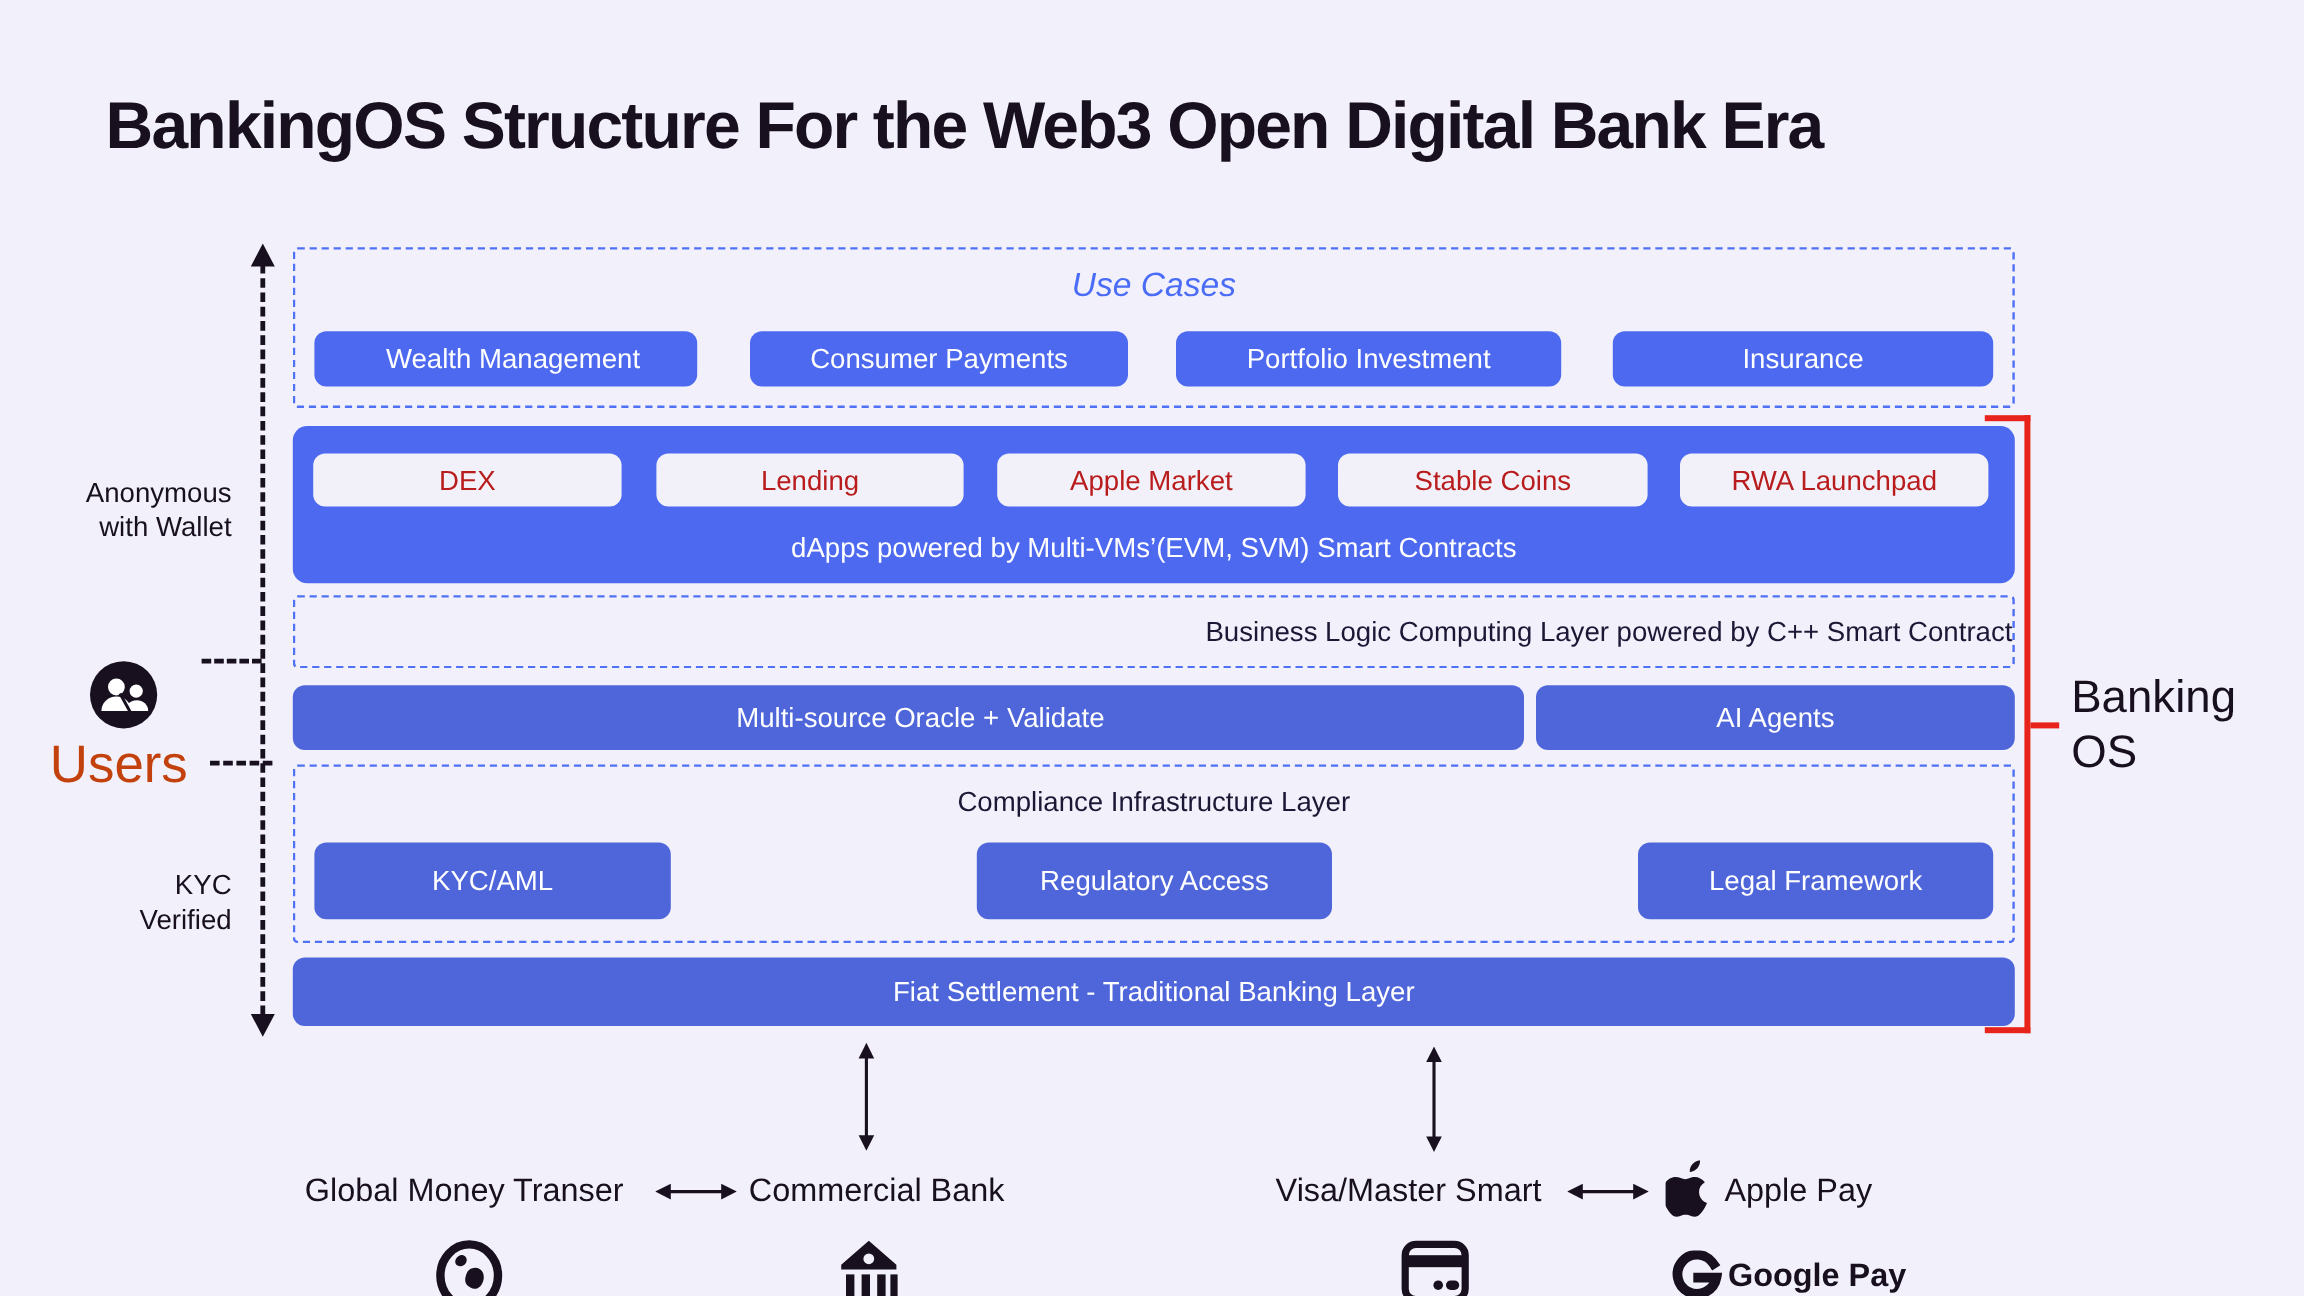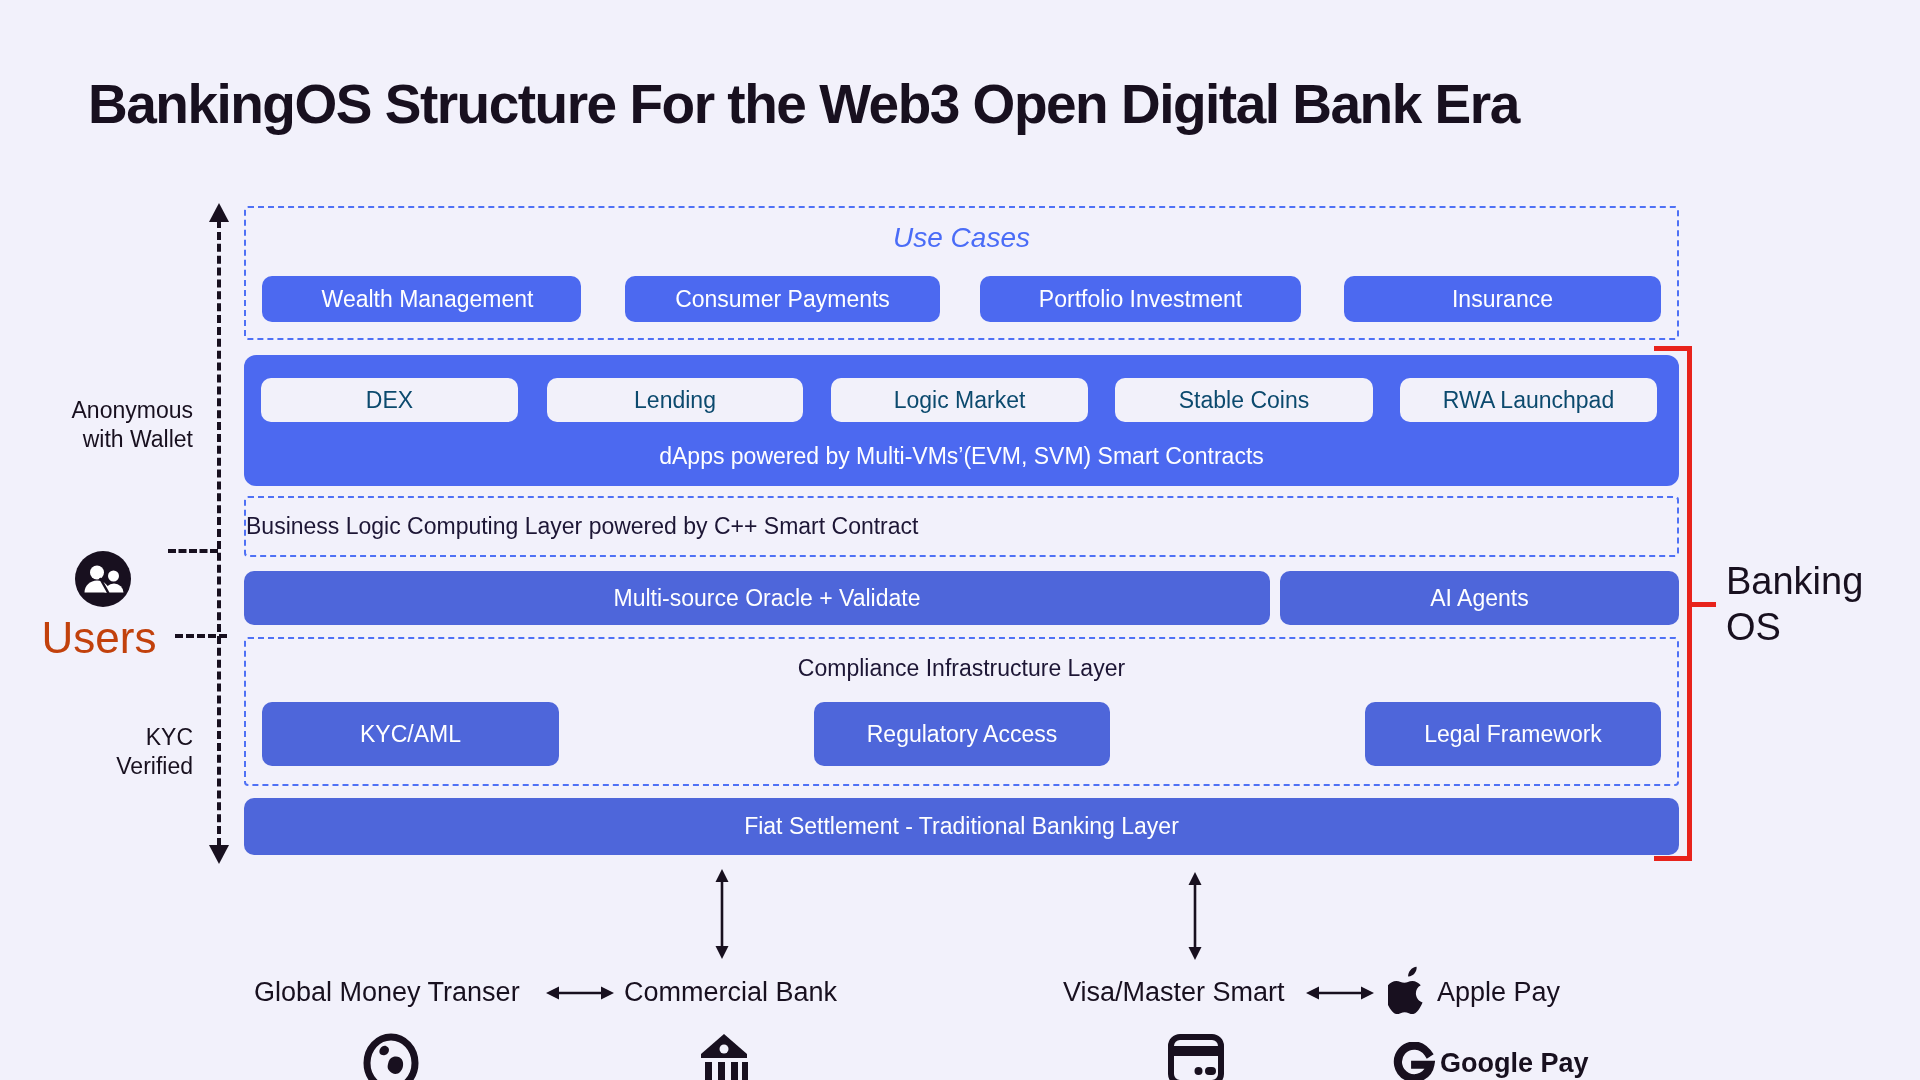--- a/index.html
+++ b/index.html
@@ -6,21 +6,21 @@
   #stage{position:relative;width:1920px;height:1080px;background:#f2f1fb;overflow:hidden;
          font-family:"Liberation Sans", sans-serif;color:#18101f;}
   .abs{position:absolute;}
   .title{font-size:55px;font-weight:700;letter-spacing:-1.5px;color:#18101f;white-space:nowrap;}
   .dashed-box{border:2px dashed #4f71f5;border-radius:4px;box-sizing:border-box;}
   .layer-head{color:#4a6cf7;font-size:28px;text-align:center;}
   .layer-label{color:#1d1635;font-size:23px;text-align:center;}
   .pill{background:#4c69f0;border-radius:10px;color:#ffffff;font-size:23px;
         display:flex;align-items:center;justify-content:center;box-sizing:border-box;}
   .pill.deep{background:#4e66da;}
-  .pill.light{background:#f2f1fa;color:#0c4a6e;}
+  .pill.light{background:#f2f1fa;color:#b91c1c;}
   .solid-layer{background:#4c69f0;border-radius:12px;}
   .caption{color:#ffffff;font-size:23px;text-align:center;}
   .side-label{font-size:23px;line-height:29px;text-align:right;color:#18101f;}
   .big-label{font-size:44px;color:#c2410c;}
   .bracket{background:#e8231c;}
   .bos{font-size:38px;line-height:46px;color:#18101f;}
   .brow{font-size:27px;color:#18101f;white-space:nowrap;}
   .vdash{border-left:4px dashed #18101f;width:0;}
   .hdash{border-top:4px dashed #18101f;height:0;}
   .tri-up{width:0;height:0;border-left:10px solid transparent;border-right:10px solid transparent;
@@ -40,27 +40,27 @@
     <div class="abs layer-head" style="left:0;top:14px;width:100%;font-style:italic;">Use Cases</div>
     <div class="abs pill" style="left:16px;top:68px;width:319px;height:46px;padding-left:12px;">Wealth Management</div>
     <div class="abs pill" style="left:379px;top:68px;width:315px;height:46px;">Consumer Payments</div>
     <div class="abs pill" style="left:734px;top:68px;width:321px;height:46px;">Portfolio Investment</div>
     <div class="abs pill" style="left:1098px;top:68px;width:317px;height:46px;">Insurance</div>
   </div>
 
   <div class="abs solid-layer" style="left:244px;top:355px;width:1435px;height:131px;">
     <div class="abs pill light" style="left:17px;top:23px;width:257px;height:44px;">DEX</div>
     <div class="abs pill light" style="left:303px;top:23px;width:256px;height:44px;">Lending</div>
-    <div class="abs pill light" style="left:587px;top:23px;width:257px;height:44px;">Logic Market</div>
+    <div class="abs pill light" style="left:587px;top:23px;width:257px;height:44px;">Apple Market</div>
     <div class="abs pill light" style="left:871px;top:23px;width:258px;height:44px;">Stable Coins</div>
     <div class="abs pill light" style="left:1156px;top:23px;width:257px;height:44px;">RWA Launchpad</div>
     <div class="abs caption" style="left:0;bottom:16px;width:100%;">dApps powered by Multi-VMs’(EVM, SVM) Smart Contracts</div>
   </div>
 
-  <div class="abs dashed-box" style="left:244px;top:496px;width:1435px;height:61px;display:flex;align-items:center;justify-content:flex-start;">
+  <div class="abs dashed-box" style="left:244px;top:496px;width:1435px;height:61px;display:flex;align-items:center;justify-content:flex-end;">
     <div class="layer-label">Business Logic Computing Layer powered by C++ Smart Contract</div>
   </div>
 
   <div class="abs pill deep" style="left:244px;top:571px;width:1026px;height:54px;border-radius:10px;padding-left:20px;">Multi-source Oracle + Validate</div>
   <div class="abs pill deep" style="left:1280px;top:571px;width:399px;height:54px;border-radius:10px;">AI Agents</div>
 
   <div class="abs dashed-box" style="left:244px;top:637px;width:1435px;height:149px;">
     <div class="abs layer-label" style="left:0;top:16px;width:100%;">Compliance Infrastructure Layer</div>
     <div class="abs pill deep" style="left:16px;top:63px;width:297px;height:64px;">KYC/AML</div>
     <div class="abs pill deep" style="left:568px;top:63px;width:296px;height:64px;">Regulatory Access</div>

